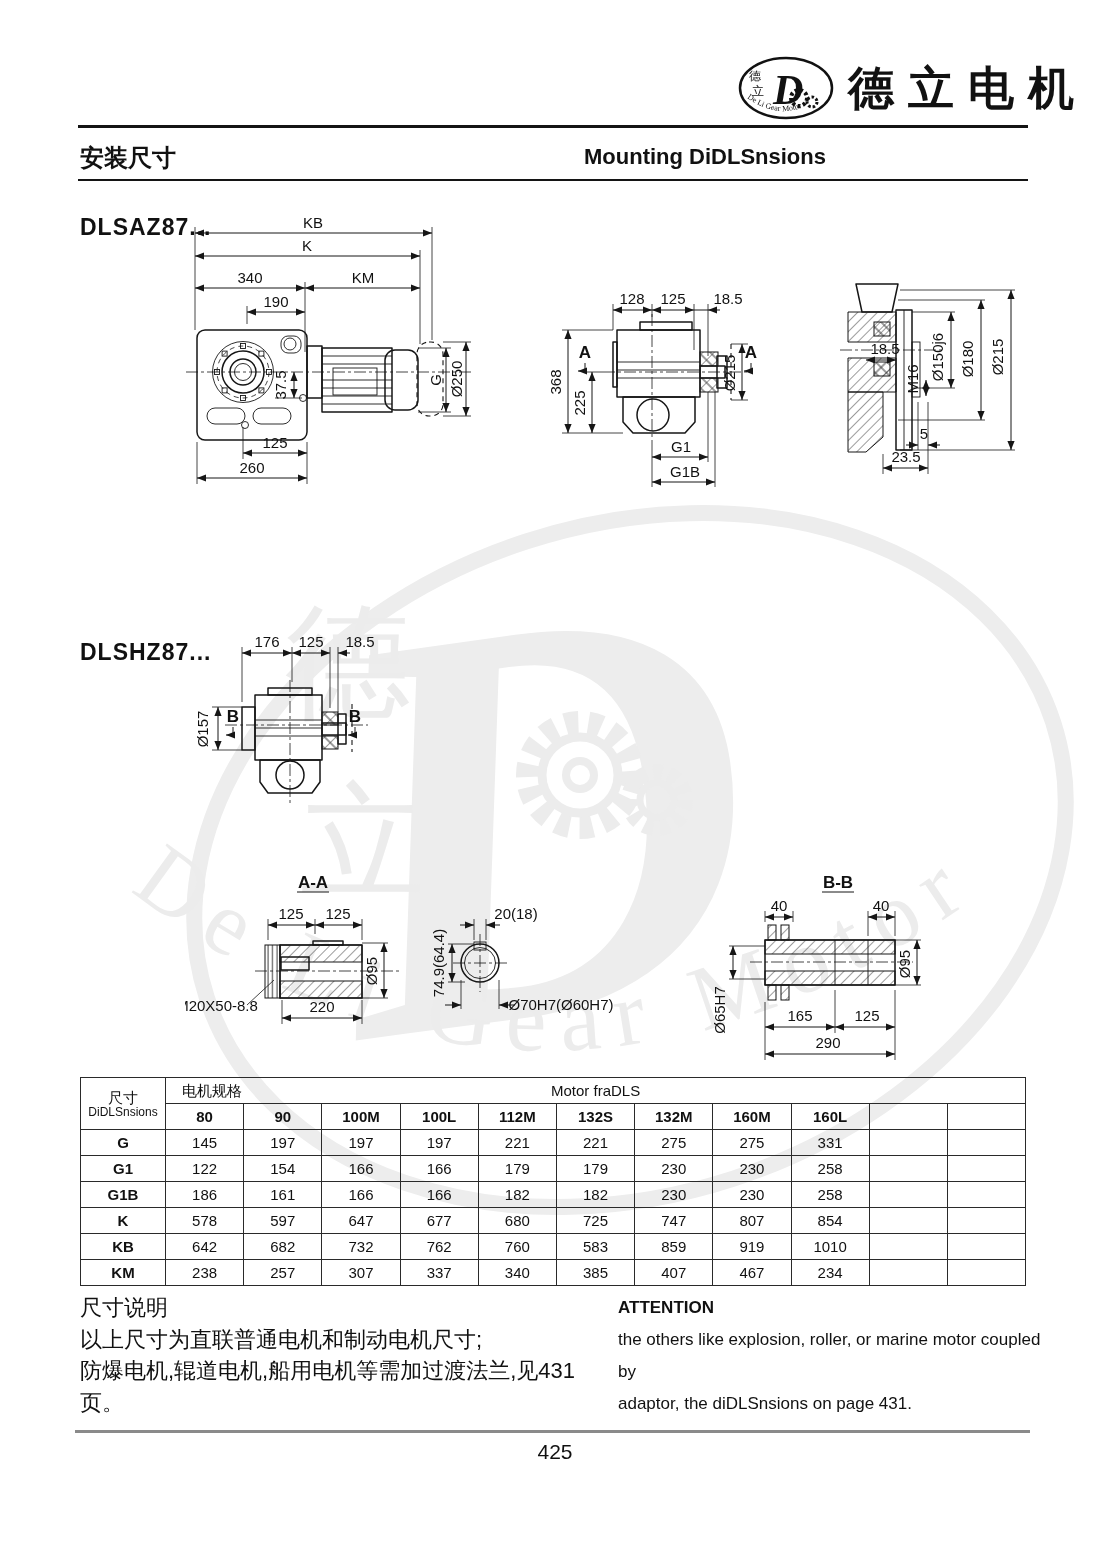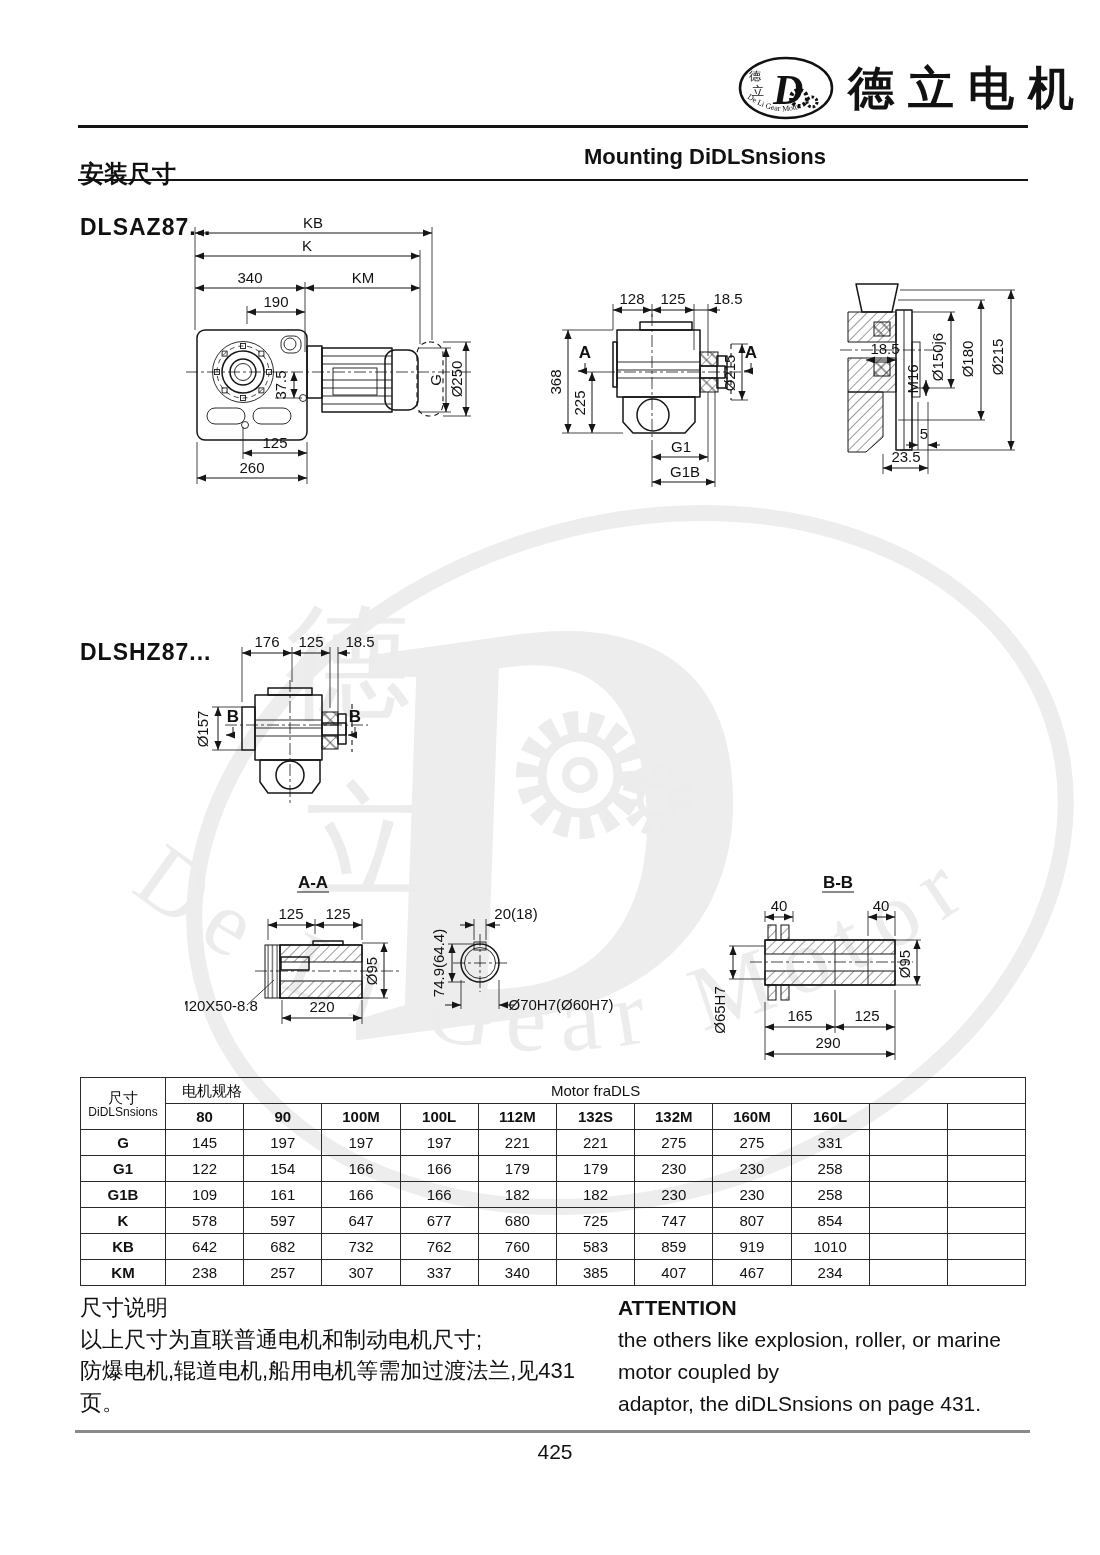--- a/index.html
+++ b/index.html
@@ -18,21 +18,21 @@
   table.dim-table .corner{width:85px;}
   .corner-cn{font-size:15px;line-height:17px;}
   .corner-en{font-size:12px;line-height:13px;}
   .group-cell{position:relative;height:26px;}
   .group-cn{position:absolute;left:16px;top:50%;transform:translateY(-50%);font-weight:normal;}
   .group-en{display:block;text-align:center;font-weight:normal;}
   th.colh{font-weight:bold;}
   td.rl{font-weight:bold;}
   
   .notes{font-size:22px;line-height:31.5px;}
-  .notes-en{font-size:21px;line-height:32px;}
+  .notes-en{font-size:17px;line-height:32px;}
   .n-title{font-weight:normal;}
   .n-title-en{font-weight:bold;}
   .pagenum{font-size:21px;text-align:center;}
   
   .out{fill:none;stroke:#161616;stroke-width:1.5;stroke-linejoin:round;}
   .thin{fill:none;stroke:#161616;stroke-width:0.9;}
   .dim{fill:none;stroke:#161616;stroke-width:1;}
   .ext{fill:none;stroke:#161616;stroke-width:0.8;}
   .cl{fill:none;stroke:#161616;stroke-width:0.8;stroke-dasharray:12 3 3 3;}
   .dsh{fill:none;stroke:#161616;stroke-width:1.1;stroke-dasharray:5 4;}
@@ -90,21 +90,21 @@
     <defs>
         <path id="lgarc" d="M 12 46 Q 51 74 90 42" fill="none"></path>
       </defs>
     <text font-size="8" font-family="'Liberation Serif',serif" fill="#111">
       <textPath href="#lgarc">De Li Gear Motor</textPath>
     </text>
   </svg>
   <div class="abs brand" style="left:848px;top:58px;z-index:2;">德立电机</div>
   <div class="rule" style="left:78px;top:125px;width:950px;height:3px;"></div>
 
-  <div class="abs title-cn" style="left:80px;top:142px;z-index:2;margin-top:16px;">安装尺寸</div>
+  <div class="abs title-cn" style="left:80px;top:142px;z-index:2;">安装尺寸</div>
   <div class="abs title-en" style="left:530px;top:144px;width:350px;z-index:2;">Mounting DiDLSnsions</div>
   <div class="rule" style="left:78px;top:179px;width:950px;height:2px;"></div>
 
   <div class="abs model-label" style="left:80px;top:214px;z-index:2;">DLSAZ87...</div>
   <div class="abs model-label" style="left:80px;top:639px;z-index:2;">DLSHZ87...</div>
 
   <svg class="abs" style="left:180px;top:212px;z-index:1;" width="300" height="290" viewBox="0 0 300 290">
     <g>
       <line class="ext" x1="15" y1="118" x2="15" y2="15"></line>
       <line class="ext" x1="252" y1="128" x2="252" y2="15"></line>
@@ -482,21 +482,21 @@
       <td>179</td>
       <td>179</td>
       <td>230</td>
       <td>230</td>
       <td>258</td>
       <td></td>
       <td></td>
     </tr>
     <tr>
       <td class="rl">G1B</td>
-      <td>109</td>
+      <td>186</td>
       <td>161</td>
       <td>166</td>
       <td>166</td>
       <td>182</td>
       <td>182</td>
       <td>230</td>
       <td>230</td>
       <td>258</td>
       <td></td>
       <td></td>

